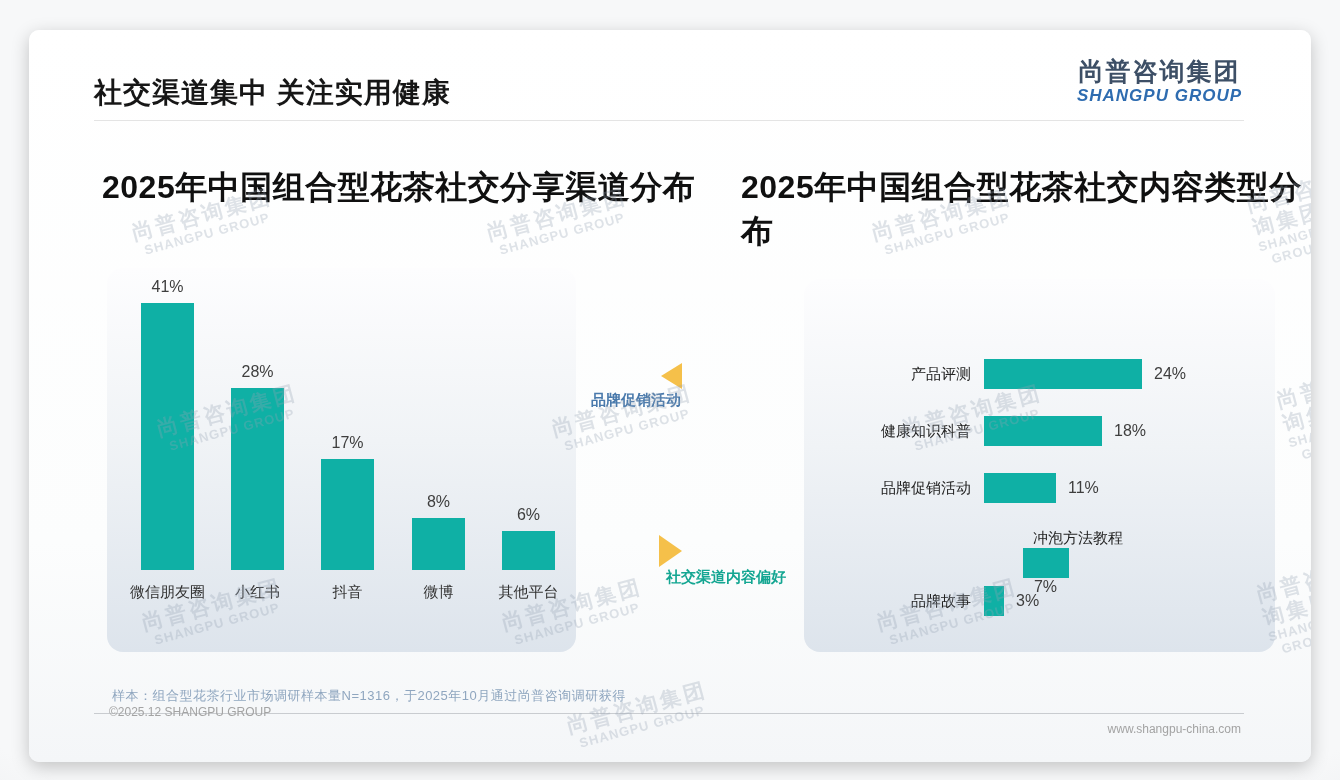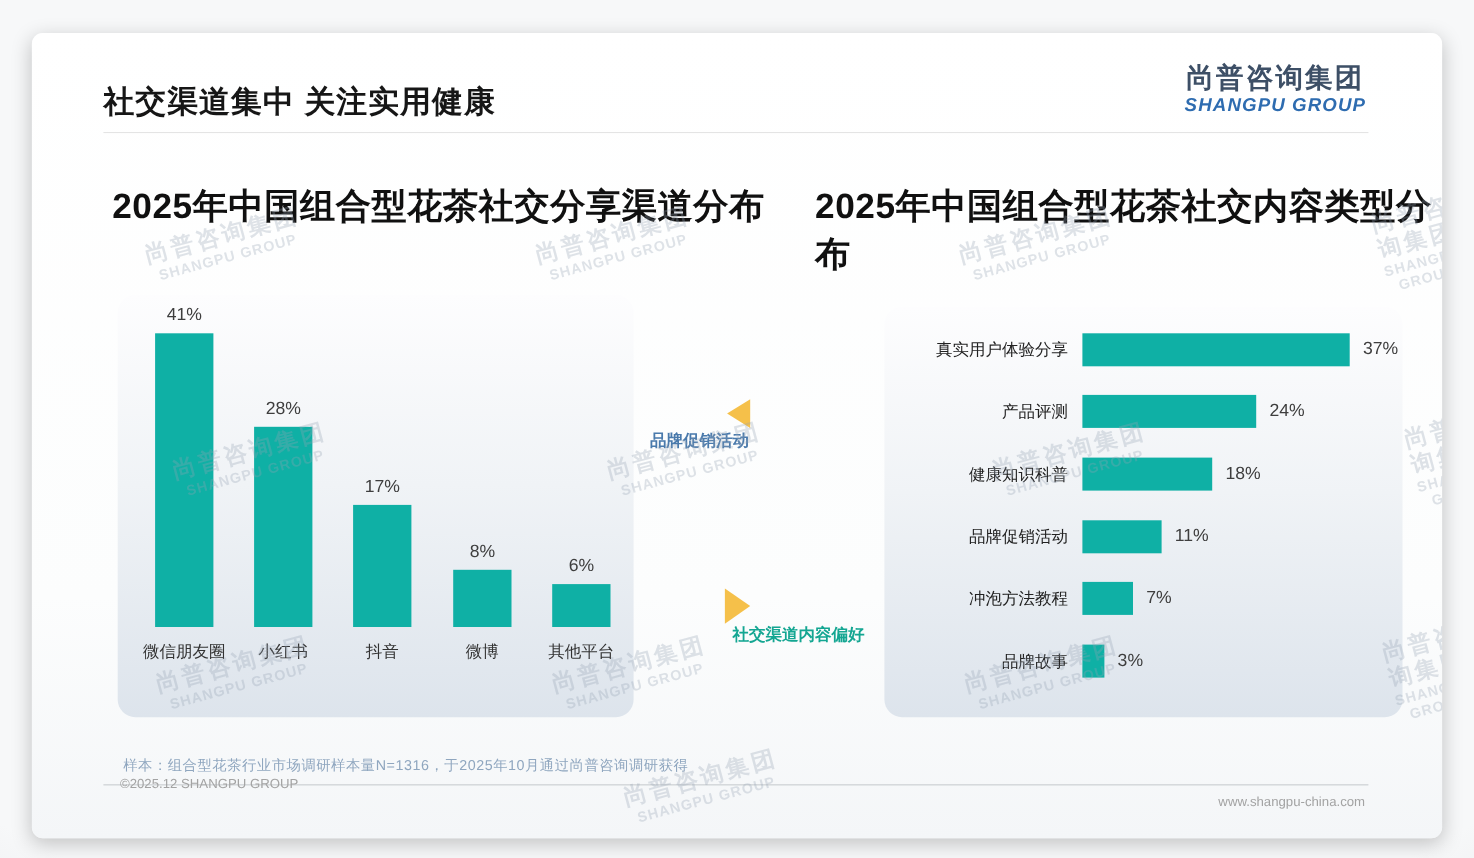--- a/index.html
+++ b/index.html
@@ -101,41 +101,36 @@
           <div class="lbar" style="height: 52px; background: rgb(15, 176, 165);"></div>
           <div class="lcat">微博</div>
         </div>
         <div class="lcol" style="left: 395px;">
           <div class="lval">6%</div>
           <div class="lbar" style="height: 39px; background: rgb(15, 176, 165);"></div>
           <div class="lcat">其他平台</div>
         </div>
       </div>
     <div class="panel" id="right-panel">
-        <div class="rrow" style="top: 24px;">
-          <div class="rlabel">真实用户体验分享</div>
-          <div class="rbar" style="width: 243px; background: rgb(15, 176, 165);"></div>
-          <div class="rval">37%</div>
-        </div>
         <div class="rrow" style="top: 80px;">
           <div class="rlabel">产品评测</div>
           <div class="rbar" style="width: 158px; background: rgb(15, 176, 165);"></div>
           <div class="rval">24%</div>
         </div>
         <div class="rrow" style="top: 137px;">
           <div class="rlabel">健康知识科普</div>
           <div class="rbar" style="width: 118px; background: rgb(15, 176, 165);"></div>
           <div class="rval">18%</div>
         </div>
         <div class="rrow" style="top: 194px;">
           <div class="rlabel">品牌促销活动</div>
           <div class="rbar" style="width: 72px; background: rgb(15, 176, 165);"></div>
           <div class="rval">11%</div>
         </div>
-        <div class="rrow" style="top: 250px;">
+        <div class="rrow" style="top: 250px; flex-direction: column;">
           <div class="rlabel">冲泡方法教程</div>
           <div class="rbar" style="width: 46px; background: rgb(15, 176, 165);"></div>
           <div class="rval">7%</div>
         </div>
         <div class="rrow" style="top: 307px;">
           <div class="rlabel">品牌故事</div>
           <div class="rbar" style="width: 20px; background: rgb(15, 176, 165);"></div>
           <div class="rval">3%</div>
         </div>
       </div>

